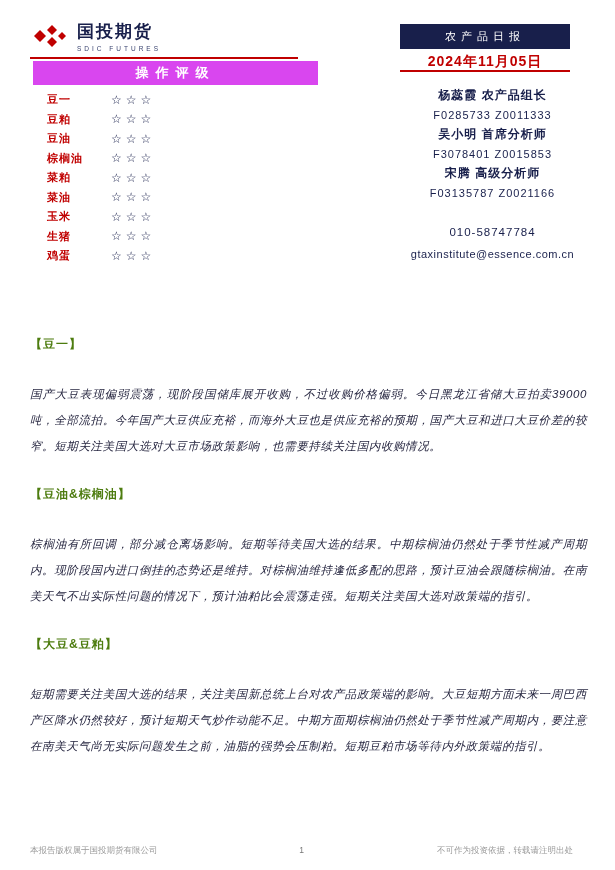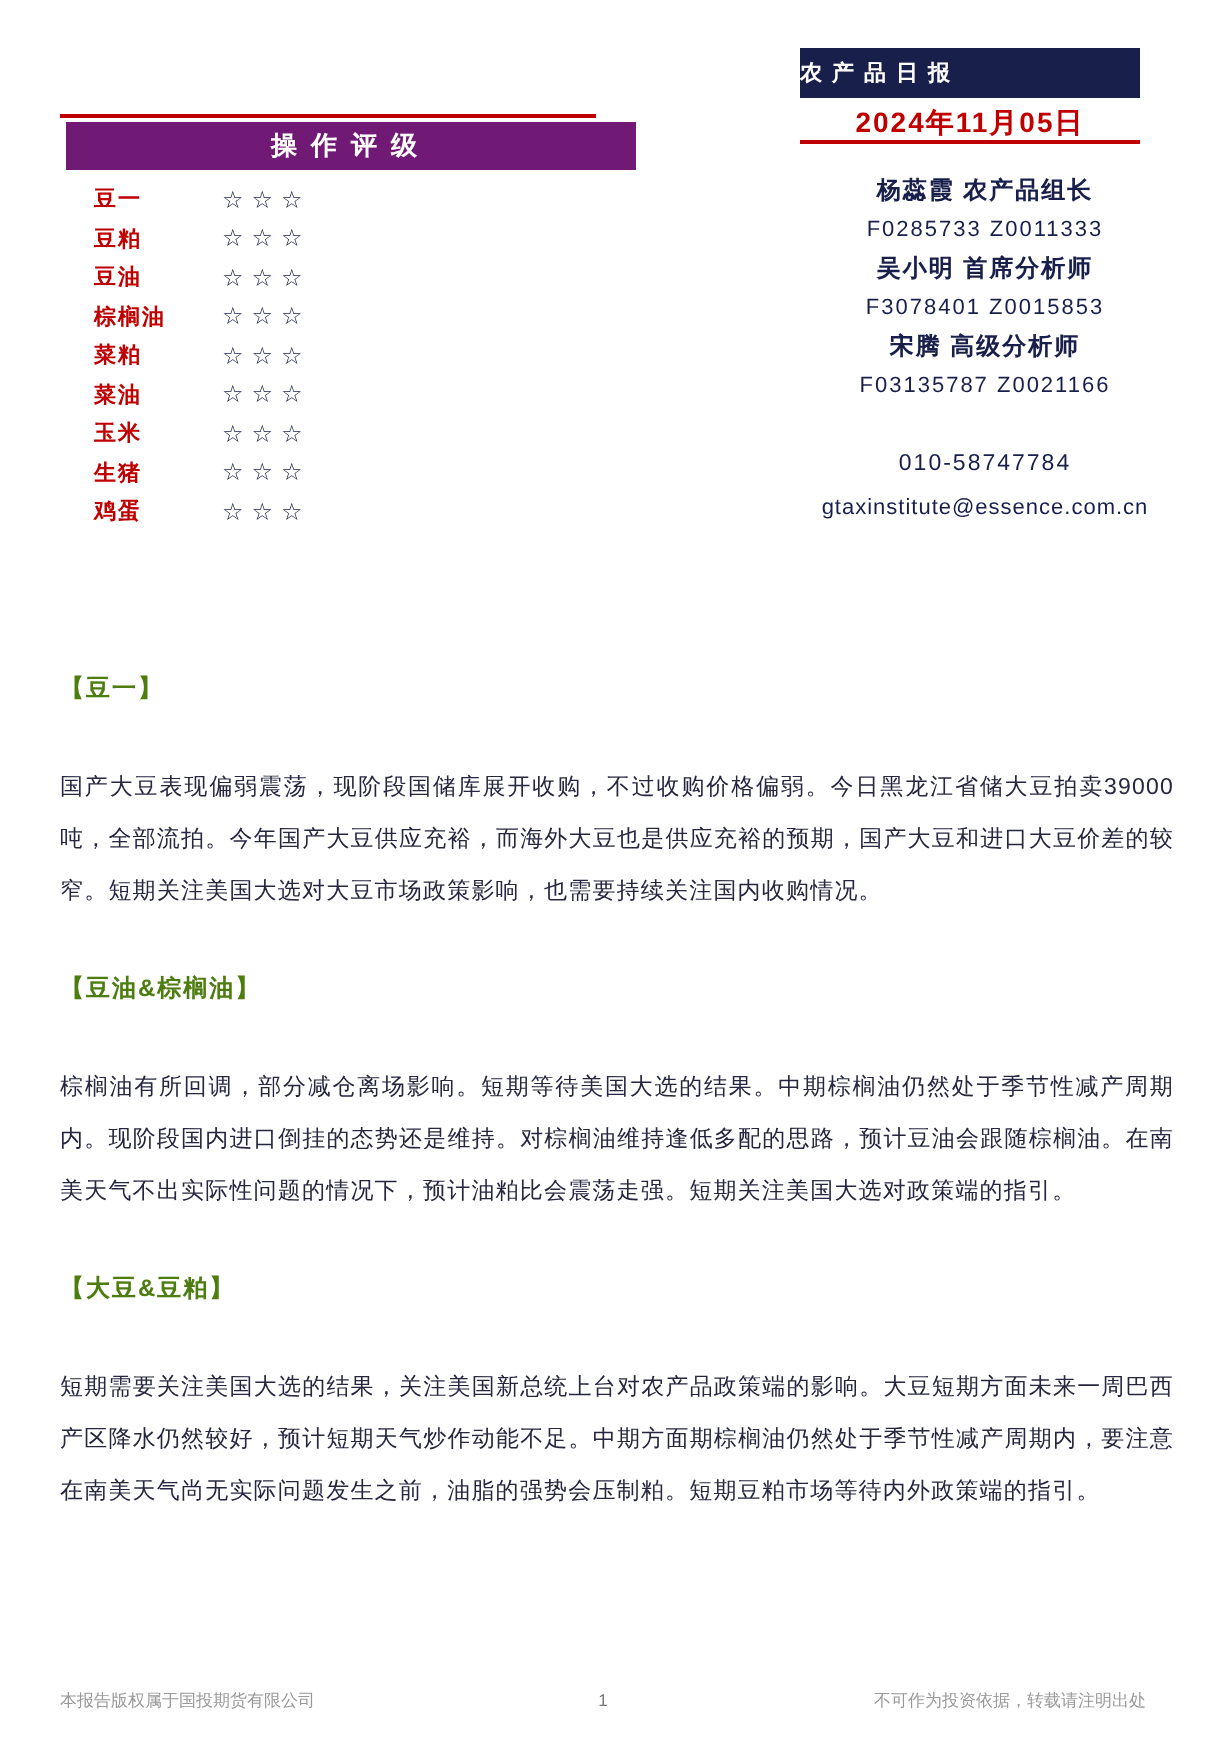--- a/index.html
+++ b/index.html
@@ -12,33 +12,33 @@
 
   
   .logo-block { position:absolute; left:30px; top:20px; display:flex; align-items:center; gap:7px; }
   .logo-icon { width:40px; height:30px; }
   .logo-cn { font-size:17px; font-weight:bold; color:#181f4b; letter-spacing:2px; }
   .logo-en { font-size:6.5px; color:#3a4470; letter-spacing:3px; margin-top:2px; }
   .logo-underline { position:absolute; left:30px; top:57px; width:268px; height:2px; background:#c00000; }
 
   .report-title-box {
     position:absolute; left:400px; top:24px; width:170px; height:25px;
-    background:#181f4b; color:#ffffff; display:flex; align-items:center; justify-content:flex-start;
-    font-size:11px; font-weight:bold; letter-spacing:5px;
+    background:#181f4b; color:#ffffff; display:flex; align-items:center; justify-content:center;
+    font-size:11px; font-weight:normal; letter-spacing:5px;
   }
   .report-date {
     position:absolute; left:400px; top:53px; width:170px; text-align:center;
     color:#c00000; font-size:14px; font-weight:bold; letter-spacing:1px;
   }
   .date-underline { position:absolute; left:400px; top:70px; width:170px; height:1.5px; background:#c00000; }
 
   
   .rating-header {
     position:absolute; left:33px; top:61px; width:285px; height:24px;
-    background:#701a75; color:#ffffff; display:flex; align-items:center; justify-content:center;
+    background:#d946ef; color:#ffffff; display:flex; align-items:center; justify-content:center;
     font-size:13px; font-weight:bold; letter-spacing:7px;
   }
   .rating-rows { position:absolute; left:33px; top:90px; width:285px; }
   .rating-row { display:flex; align-items:center; height:19.5px; }
   .rating-name {
     width:78px; padding-left:14px; color:#c00000; font-size:11px; font-weight:bold; letter-spacing:1px;
   }
   .rating-stars { color:#181f4b; font-size:12px; letter-spacing:4px; }
 
   
@@ -49,36 +49,48 @@
   .contact { margin-top:18px; }
   .contact-phone { font-size:11.5px; letter-spacing:1px; height:22px; line-height:22px; }
   .contact-email { font-size:11px; letter-spacing:0.5px; height:22px; line-height:22px; }
 
   
   .sections { position:absolute; left:30px; top:336px; width:557px; }
   .section { margin-bottom:27px; }
   .sec-heading { color:#4d7c0f; font-weight:bold; font-size:12px; letter-spacing:1px; margin-bottom:9px; }
   .sec-body {
     color:#262640; font-size:11.5px; line-height:26px; text-align:justify;
-    letter-spacing:0.6px; margin-top:28px;
+    letter-spacing:0.6px; font-style:italic;margin-top:28px;
   }
 
   
   .footer {
     position:absolute; left:30px; right:42px; top:845px;
     display:flex; justify-content:space-between; align-items:flex-start;
     font-size:8.5px; color:#999999;
   }
   .footer-page { position:absolute; left:50%; transform:translateX(-50%); color:#777777; }
 </style>
 </head>
 <body>
 
 <div class="page">
 
+  <div class="logo-block">
+    <svg class="logo-icon" viewBox="0 0 40 30">
+      <polygon points="4,15 10,9 16,15 10,21" fill="#c00000"></polygon>
+      <polygon points="17,9 22,4 27,9 22,14" fill="#c00000"></polygon>
+      <polygon points="17,21 22,16 27,21 22,26" fill="#c00000"></polygon>
+      <polygon points="28,15 32,11 36,15 32,19" fill="#c00000"></polygon>
+    </svg>
+    <div class="logo-text">
+      <div class="logo-cn">国投期货</div>
+      <div class="logo-en">SDIC FUTURES</div>
+    </div>
+  </div>
   <div class="logo-underline"></div>
 
   <div class="report-title-box">
     <span>农产品日报</span>
   </div>
   <div class="report-date">2024年11月05日</div>
   <div class="date-underline"></div>
 
   <div class="rating-header">操作评级</div>
   <div class="rating-rows">

